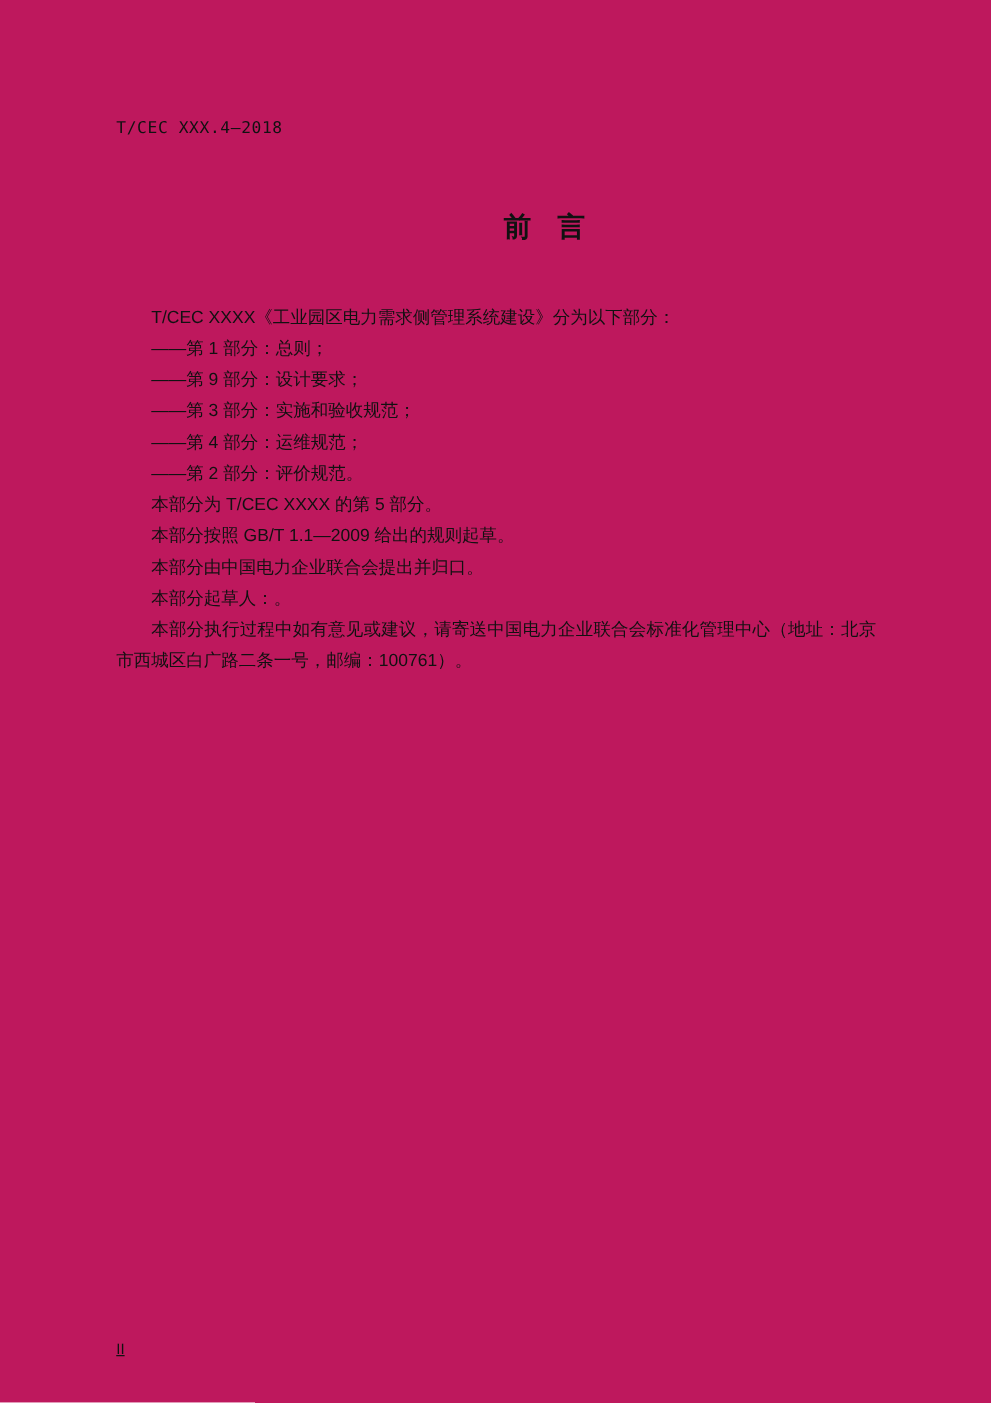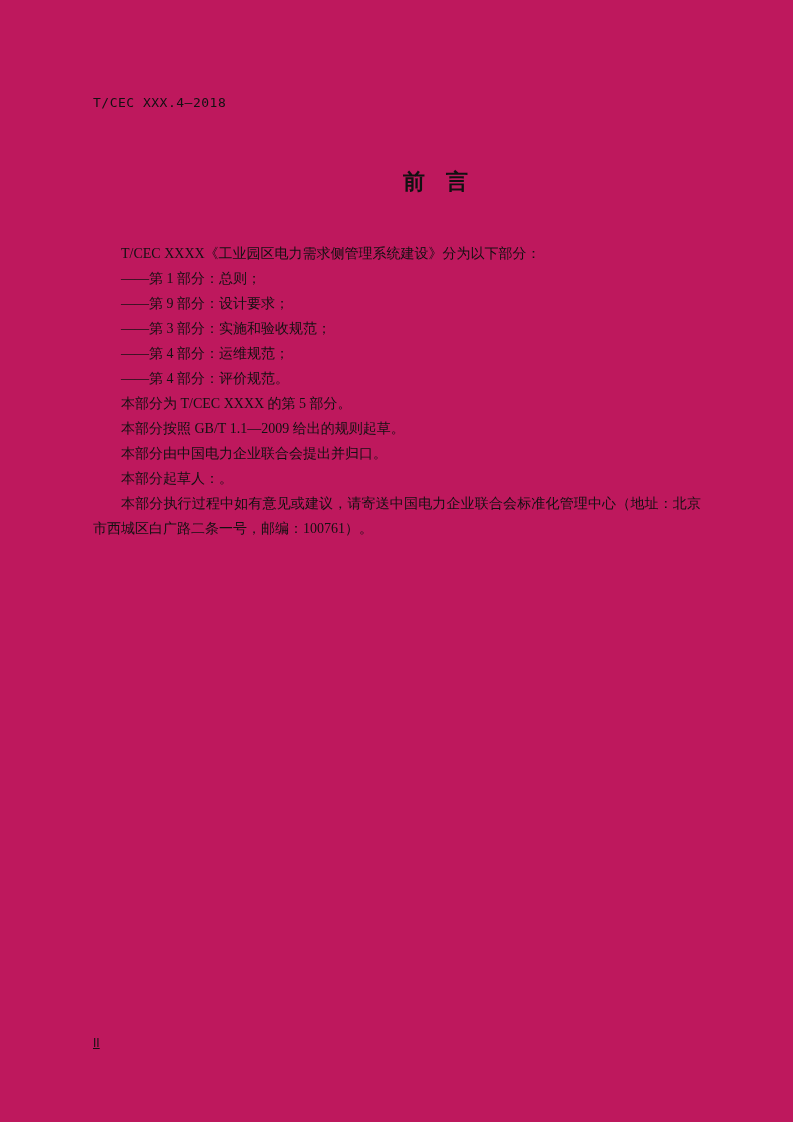--- a/index.html
+++ b/index.html
@@ -39,35 +39,35 @@
     font-weight: 700;
     color: #111111;
     word-spacing: 15px;
     padding-left: 39px;
   }
   .body-block {
     position: absolute;
     left: 93px;
     top: 241px;
     width: 608px;
-    font-family: Liberation Serif, serif;
+    font-family: Liberation Sans, sans-serif;
     font-size: 14px;
     line-height: 25px;
     color: #111111;
     text-align: justify;
   }
   .body-block p {
     margin: 0;
     padding: 0;
     text-indent: 28px;
   }
   .footer {
     position: absolute;
     left: 93px;
-    top: 1036px;
+    top: 1072px;
     font-family: "Liberation Sans", "DejaVu Sans", sans-serif;
     font-size: 12px;
     line-height: 14px;
     color: #111111;
     text-decoration: underline;
   }
 </style>
 </head>
 <body>
 
@@ -76,21 +76,21 @@
   <div class="header">T/CEC XXX.4—2018</div>
 
   <h1 class="title">前 言</h1>
 
   <div class="body-block">
     <p>T/CEC XXXX《工业园区电力需求侧管理系统建设》分为以下部分：</p>
     <p>——第 1 部分：总则；</p>
     <p>——第 9 部分：设计要求；</p>
     <p>——第 3 部分：实施和验收规范；</p>
     <p>——第 4 部分：运维规范；</p>
-    <p>——第 4 部分：评价规范。</p>
+    <p>——第 2 部分：评价规范。</p>
     <p>本部分为 T/CEC XXXX 的第 5 部分。</p>
     <p>本部分按照 GB/T 1.1—2009 给出的规则起草。</p>
     <p>本部分由中国电力企业联合会提出并归口。</p>
     <p>本部分起草人：。</p>
     <p>本部分执行过程中如有意见或建议，请寄送中国电力企业联合会标准化管理中心（地址：北京市西城区白广路二条一号，邮编：100761）。</p>
   </div>
 
   <div class="footer">II</div>
 
 </div>

